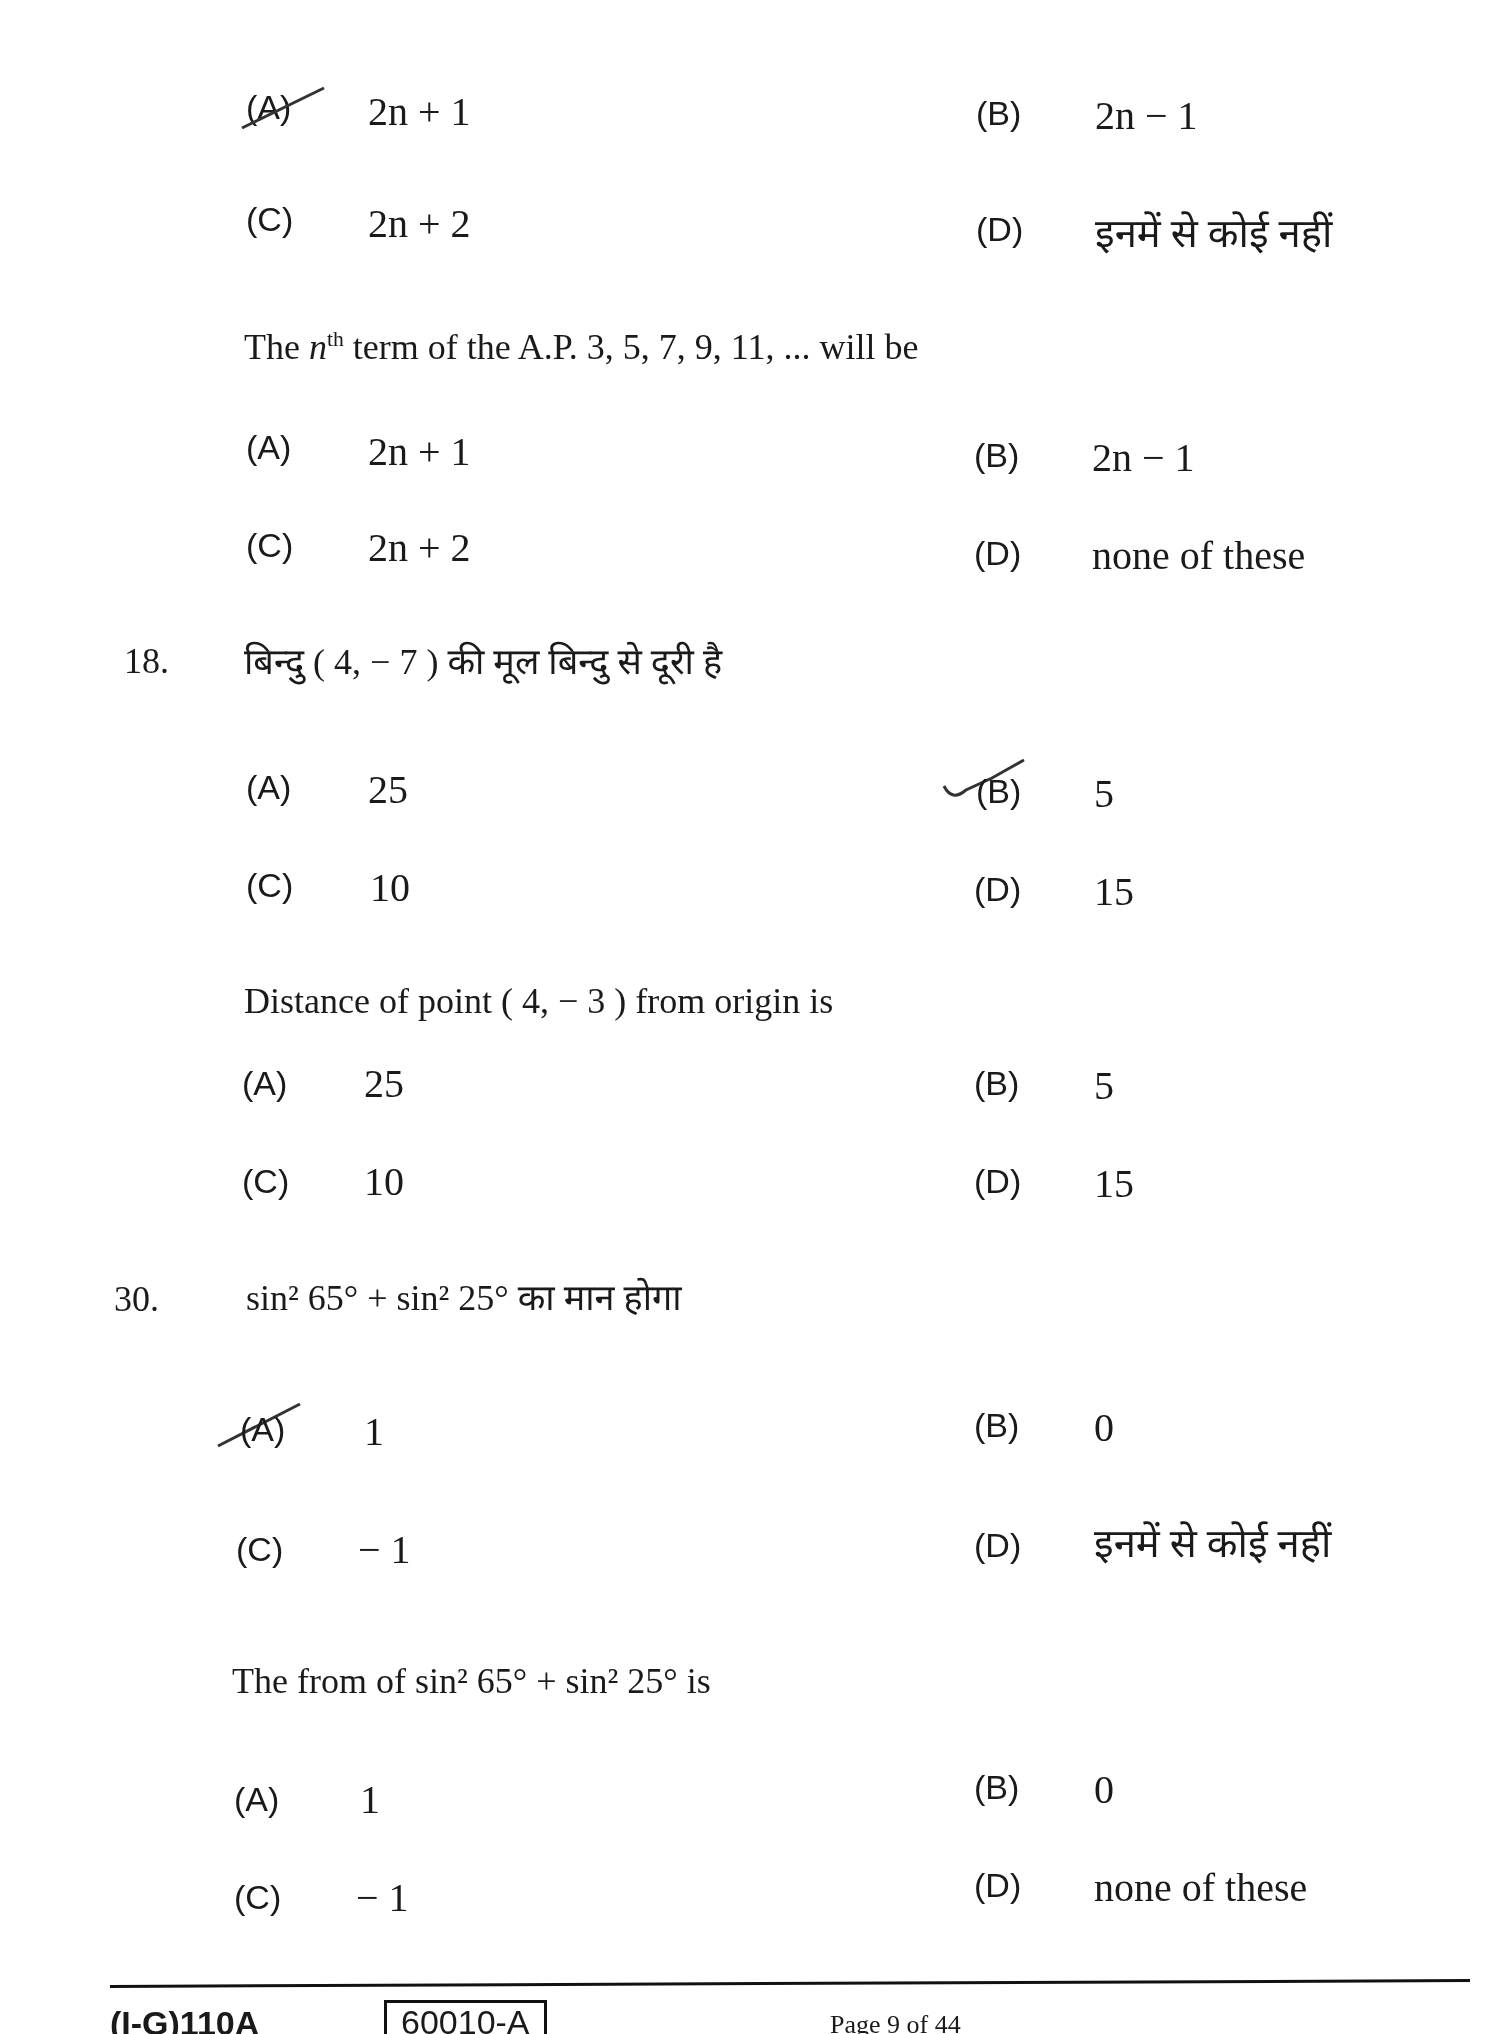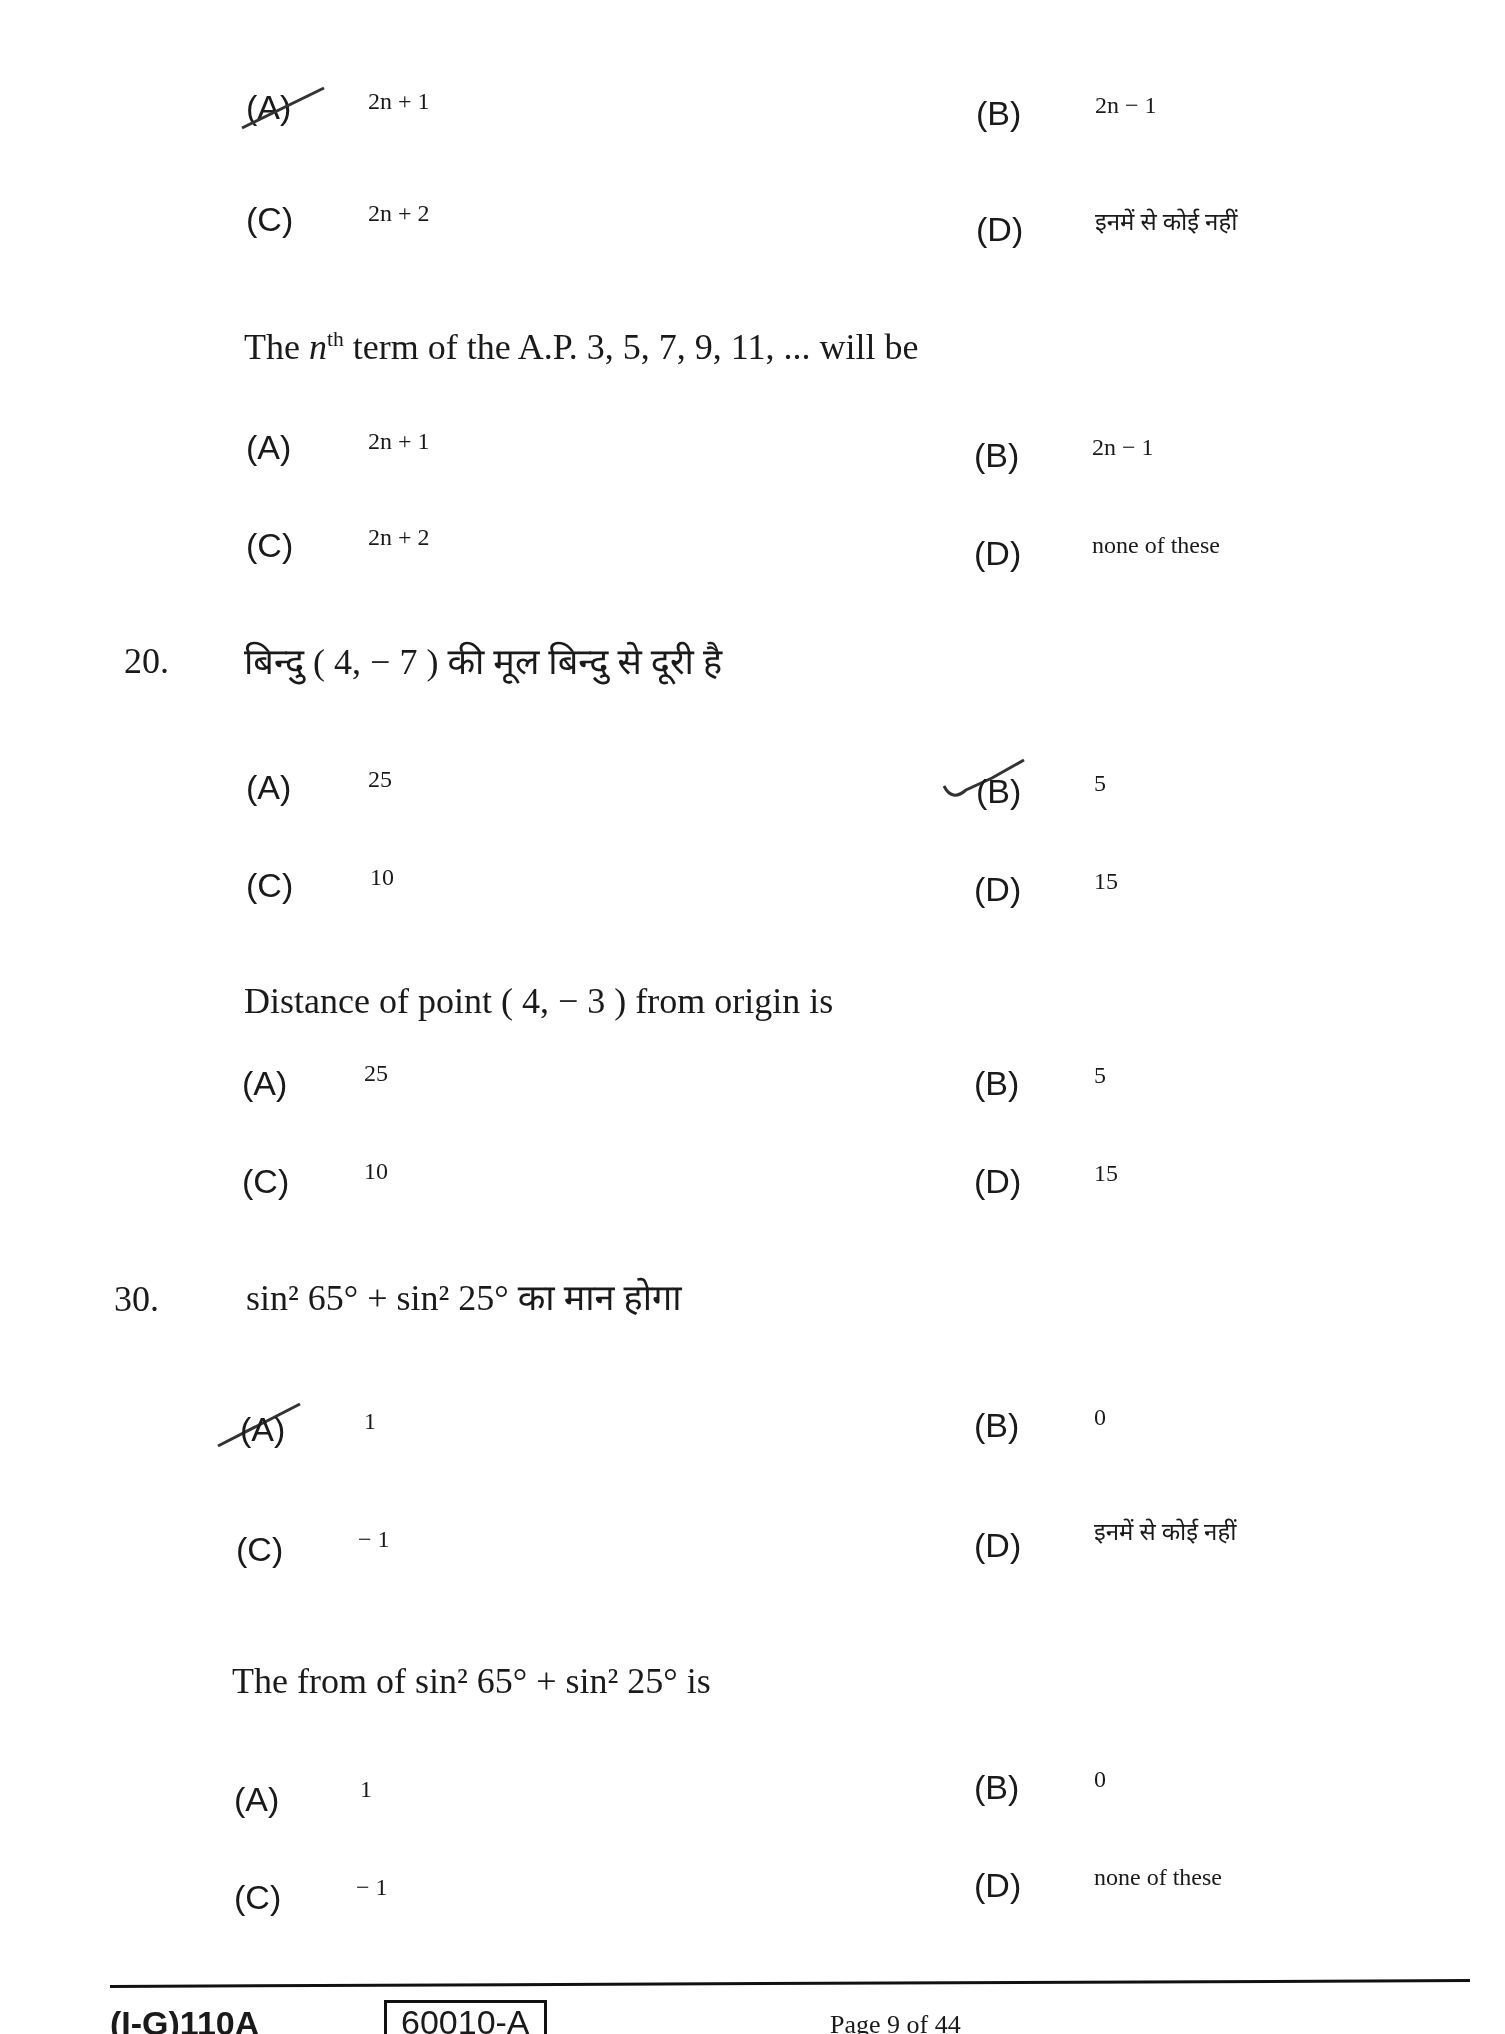--- a/index.html
+++ b/index.html
@@ -1,20 +1,20 @@
 <!DOCTYPE html>
 <html><head>
 <meta charset="utf-8">
 <style>
   html, body { margin: 0; padding: 0; background: #ffffff; }
   body { width: 1505px; height: 2034px; position: relative; overflow: hidden;
          font-family: "Liberation Serif", "DejaVu Serif", serif; color: #1a1a1a; }
   .abs { position: absolute; white-space: nowrap; }
   .opt-label { font-size: 34px; font-family: "Liberation Sans", "DejaVu Sans", sans-serif; }
-  .opt-val { font-size: 24px; }
+  .opt-val { font-size: 40px; }
   .q-text { font-size: 36px; }
   .q-num { font-size: 36px; }
   .mark { position: absolute; width: 90px; height: 50px; pointer-events: none; }
   .footer-rule { position: absolute; left: 110px; top: 1982px; width: 1360px; height: 3px; background: #111; transform: rotate(-0.25deg); }
   .footer-code { font-size: 34px; font-weight: bold; font-family: "Liberation Sans", sans-serif; }
   .footer-box { border: 3px solid #111; padding: 0 14px; font-size: 34px; font-family: "Liberation Sans", sans-serif; }
   .footer-page { font-size: 26px; }
   i.var { font-style: italic; }
   sup { font-size: 0.6em; margin-top: 30px; }
 </style>
@@ -41,21 +41,21 @@
   <span class="abs opt-val" style="left:368px;top:428px">2n + 1</span>
   <span class="abs opt-label" style="left:974px;top:436px">(B)</span>
   <span class="abs opt-val" style="left:1092px;top:434px">2n − 1</span>
   <span class="abs opt-label" style="left:246px;top:526px">(C)</span>
   <span class="abs opt-val" style="left:368px;top:524px">2n + 2</span>
   <span class="abs opt-label" style="left:974px;top:534px">(D)</span>
   <span class="abs opt-val" style="left:1092px;top:532px">none of these</span>
 </div>
 
 <div>
-  <span class="abs q-num" style="left:124px;top:640px">20.</span>
+  <span class="abs q-num" style="left:124px;top:640px">18.</span>
   <span class="abs q-text" style="left:244px;top:636px">बिन्दु ( 4, − 7 )  की मूल बिन्दु से दूरी है</span>
   <span class="abs opt-label" style="left:246px;top:768px">(A)</span>
   <span class="abs opt-val" style="left:368px;top:766px">25</span>
   <svg class="mark" style="left:942px;top:756px" viewBox="0 0 90 50">
       <path d="M2 30 Q10 46 24 34 L50 22 L82 4" stroke="#333" stroke-width="3" fill="none"></path>
     </svg>
   <span class="abs opt-label" style="left:976px;top:772px">(B)</span>
   <span class="abs opt-val" style="left:1094px;top:770px">5</span>
   <span class="abs opt-label" style="left:246px;top:866px">(C)</span>
   <span class="abs opt-val" style="left:370px;top:864px">10</span>

